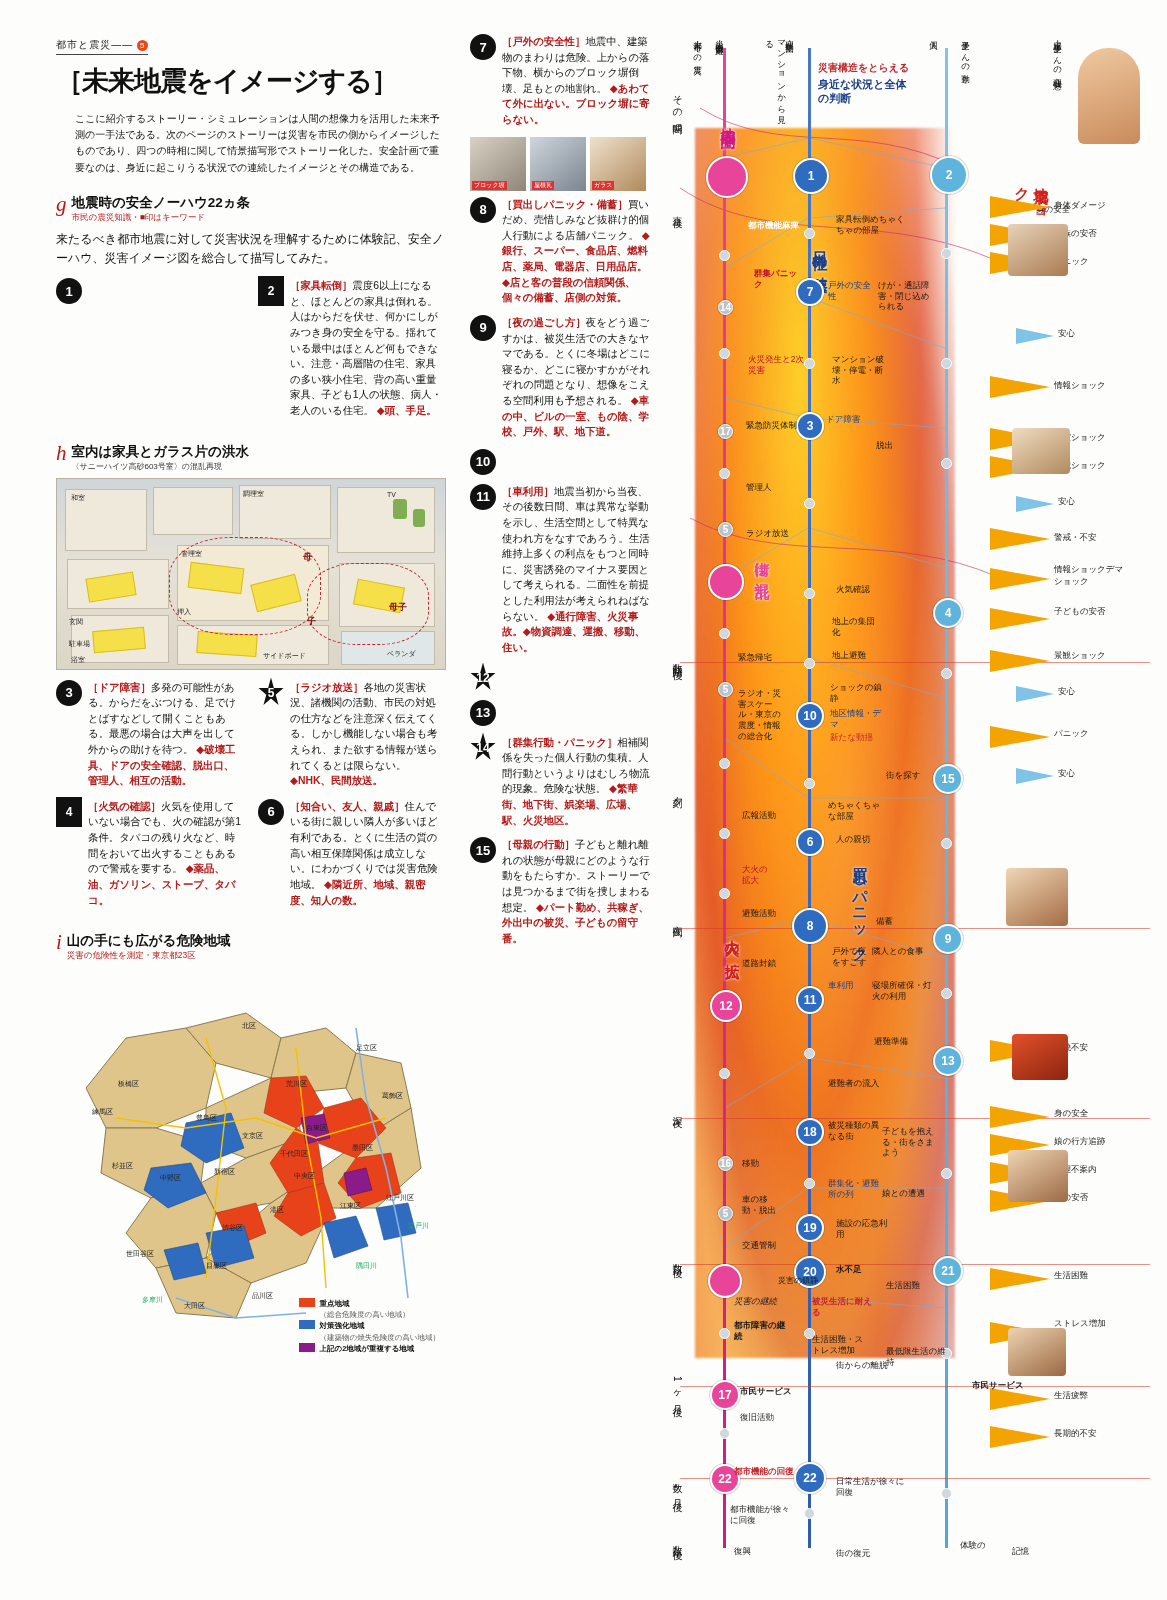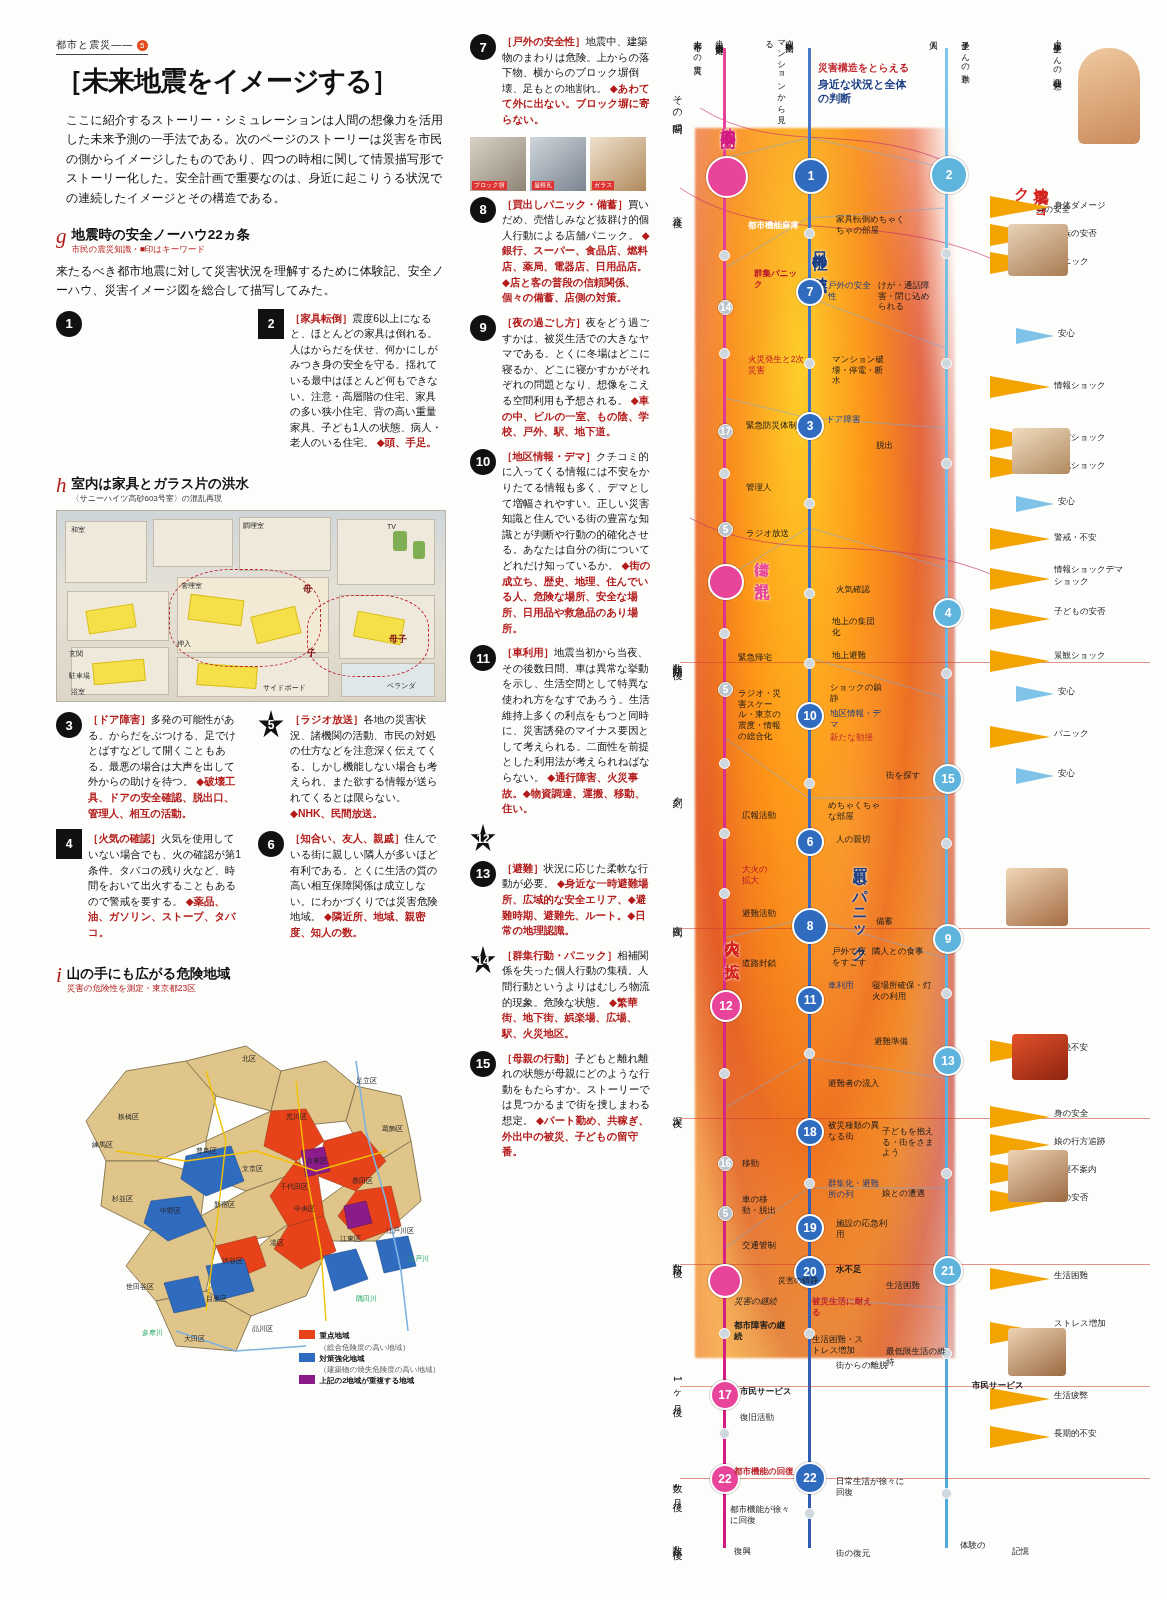--- a/index.html
+++ b/index.html
@@ -7,21 +7,21 @@
        font-family:"Liberation Sans","DejaVu Sans",sans-serif;color:#111;}
   .page{position:relative;width:1167px;height:1600px;background:#fdfdfb;}
 
   
   .col-left{position:absolute;left:56px;top:34px;width:390px;}
   .kicker{font-size:10px;letter-spacing:1px;color:#222;border-bottom:1px solid #444;
           display:inline-block;padding-bottom:2px;margin-bottom:6px;}
   .kicker .num{display:inline-block;width:11px;height:11px;border-radius:50%;
           background:#e24a1b;color:#fff;font-size:8px;text-align:center;line-height:11px;margin-left:4px;}
   h1.title{font-size:27px;margin:2px 0 12px 0;font-weight:bold;letter-spacing:-1px;}
-  .lead{font-size:12px;line-height:1.62;margin:0 0 18px 10px;}
+  .lead{font-size:10px;line-height:1.62;margin:0 0 18px 19px;}
   .sec-head{display:flex;align-items:flex-start;gap:5px;margin:14px 0 6px 0;}
   .sec-letter{font-size:21px;color:#b31b1b;font-style:italic;font-family:"Liberation Serif",serif;line-height:1;}
   .sec-title{font-size:13.5px;font-weight:bold;}
   .sec-sub{font-size:8.5px;color:#b31b1b;}
   .sec-sub2{font-size:8px;color:#333;}
   .para{font-size:12px;line-height:1.6;margin:2px 0 10px 0;}
 
   
   .kh-grid{display:flex;flex-wrap:wrap;gap:0 14px;}
   .kh{width:188px;display:flex;gap:6px;margin-bottom:10px;}
@@ -334,43 +334,35 @@
     </div>
     <div class="mid-item">
       <div class="badge">9</div>
       <div class="body">
         <b class="kw">［夜の過ごし方］</b><span>夜をどう過ごすかは、被災生活での大きなヤマである。とくに冬場はどこに寝るか、どこに寝かすかがそれぞれの問題となり、想像をこえる空間利用も予想される。</span>
         <span class="kw">◆車の中、ビルの一室、もの陰、学校、戸外、駅、地下道。</span>
       </div>
     </div>
     <div class="mid-item">
       <div class="badge">10</div>
-      <div class="body">
-        <b class="kw">［地区情報・デマ］</b><span>クチコミ的に入ってくる情報には不安をかりたてる情報も多く、デマとして増幅されやすい。正しい災害知識と住んでいる街の豊富な知識とが判断や行動の的確化させる。あなたは自分の街についてどれだけ知っているか。</span>
-        <span class="kw">◆街の成立ち、歴史、地理、住んでいる人、危険な場所、安全な場所、日用品や救急品のあり場所。</span>
-      </div>
     </div>
     <div class="mid-item">
       <div class="badge">11</div>
       <div class="body">
         <b class="kw">［車利用］</b><span>地震当初から当夜、その後数日間、車は異常な挙動を示し、生活空間として特異な使われ方をなすであろう。生活維持上多くの利点をもつと同時に、災害誘発のマイナス要因として考えられる。二面性を前提とした利用法が考えられねばならない。</span>
         <span class="kw">◆通行障害、火災事故。◆物資調達、運搬、移動、住い。</span>
       </div>
     </div>
     <div class="mid-item">
       <div class="badge star">
           <div class="st">12</div>
         </div>
     </div>
     <div class="mid-item">
       <div class="badge">13</div>
-      <div class="body">
-        <b class="kw">［避難］</b><span>状況に応じた柔軟な行動が必要。</span>
-        <span class="kw">◆身近な一時避難場所、広域的な安全エリア、◆避難時期、避難先、ルート。◆日常の地理認識。</span>
-      </div>
     </div>
     <div class="mid-item">
       <div class="badge star">
           <div class="st">14</div>
         </div>
       <div class="body">
         <b class="kw">［群集行動・パニック］</b><span>相補関係を失った個人行動の集積。人間行動というよりはむしろ物流的現象。危険な状態。</span>
         <span class="kw">◆繁華街、地下街、娯楽場、広場、駅、火災地区。</span>
       </div>
     </div>

